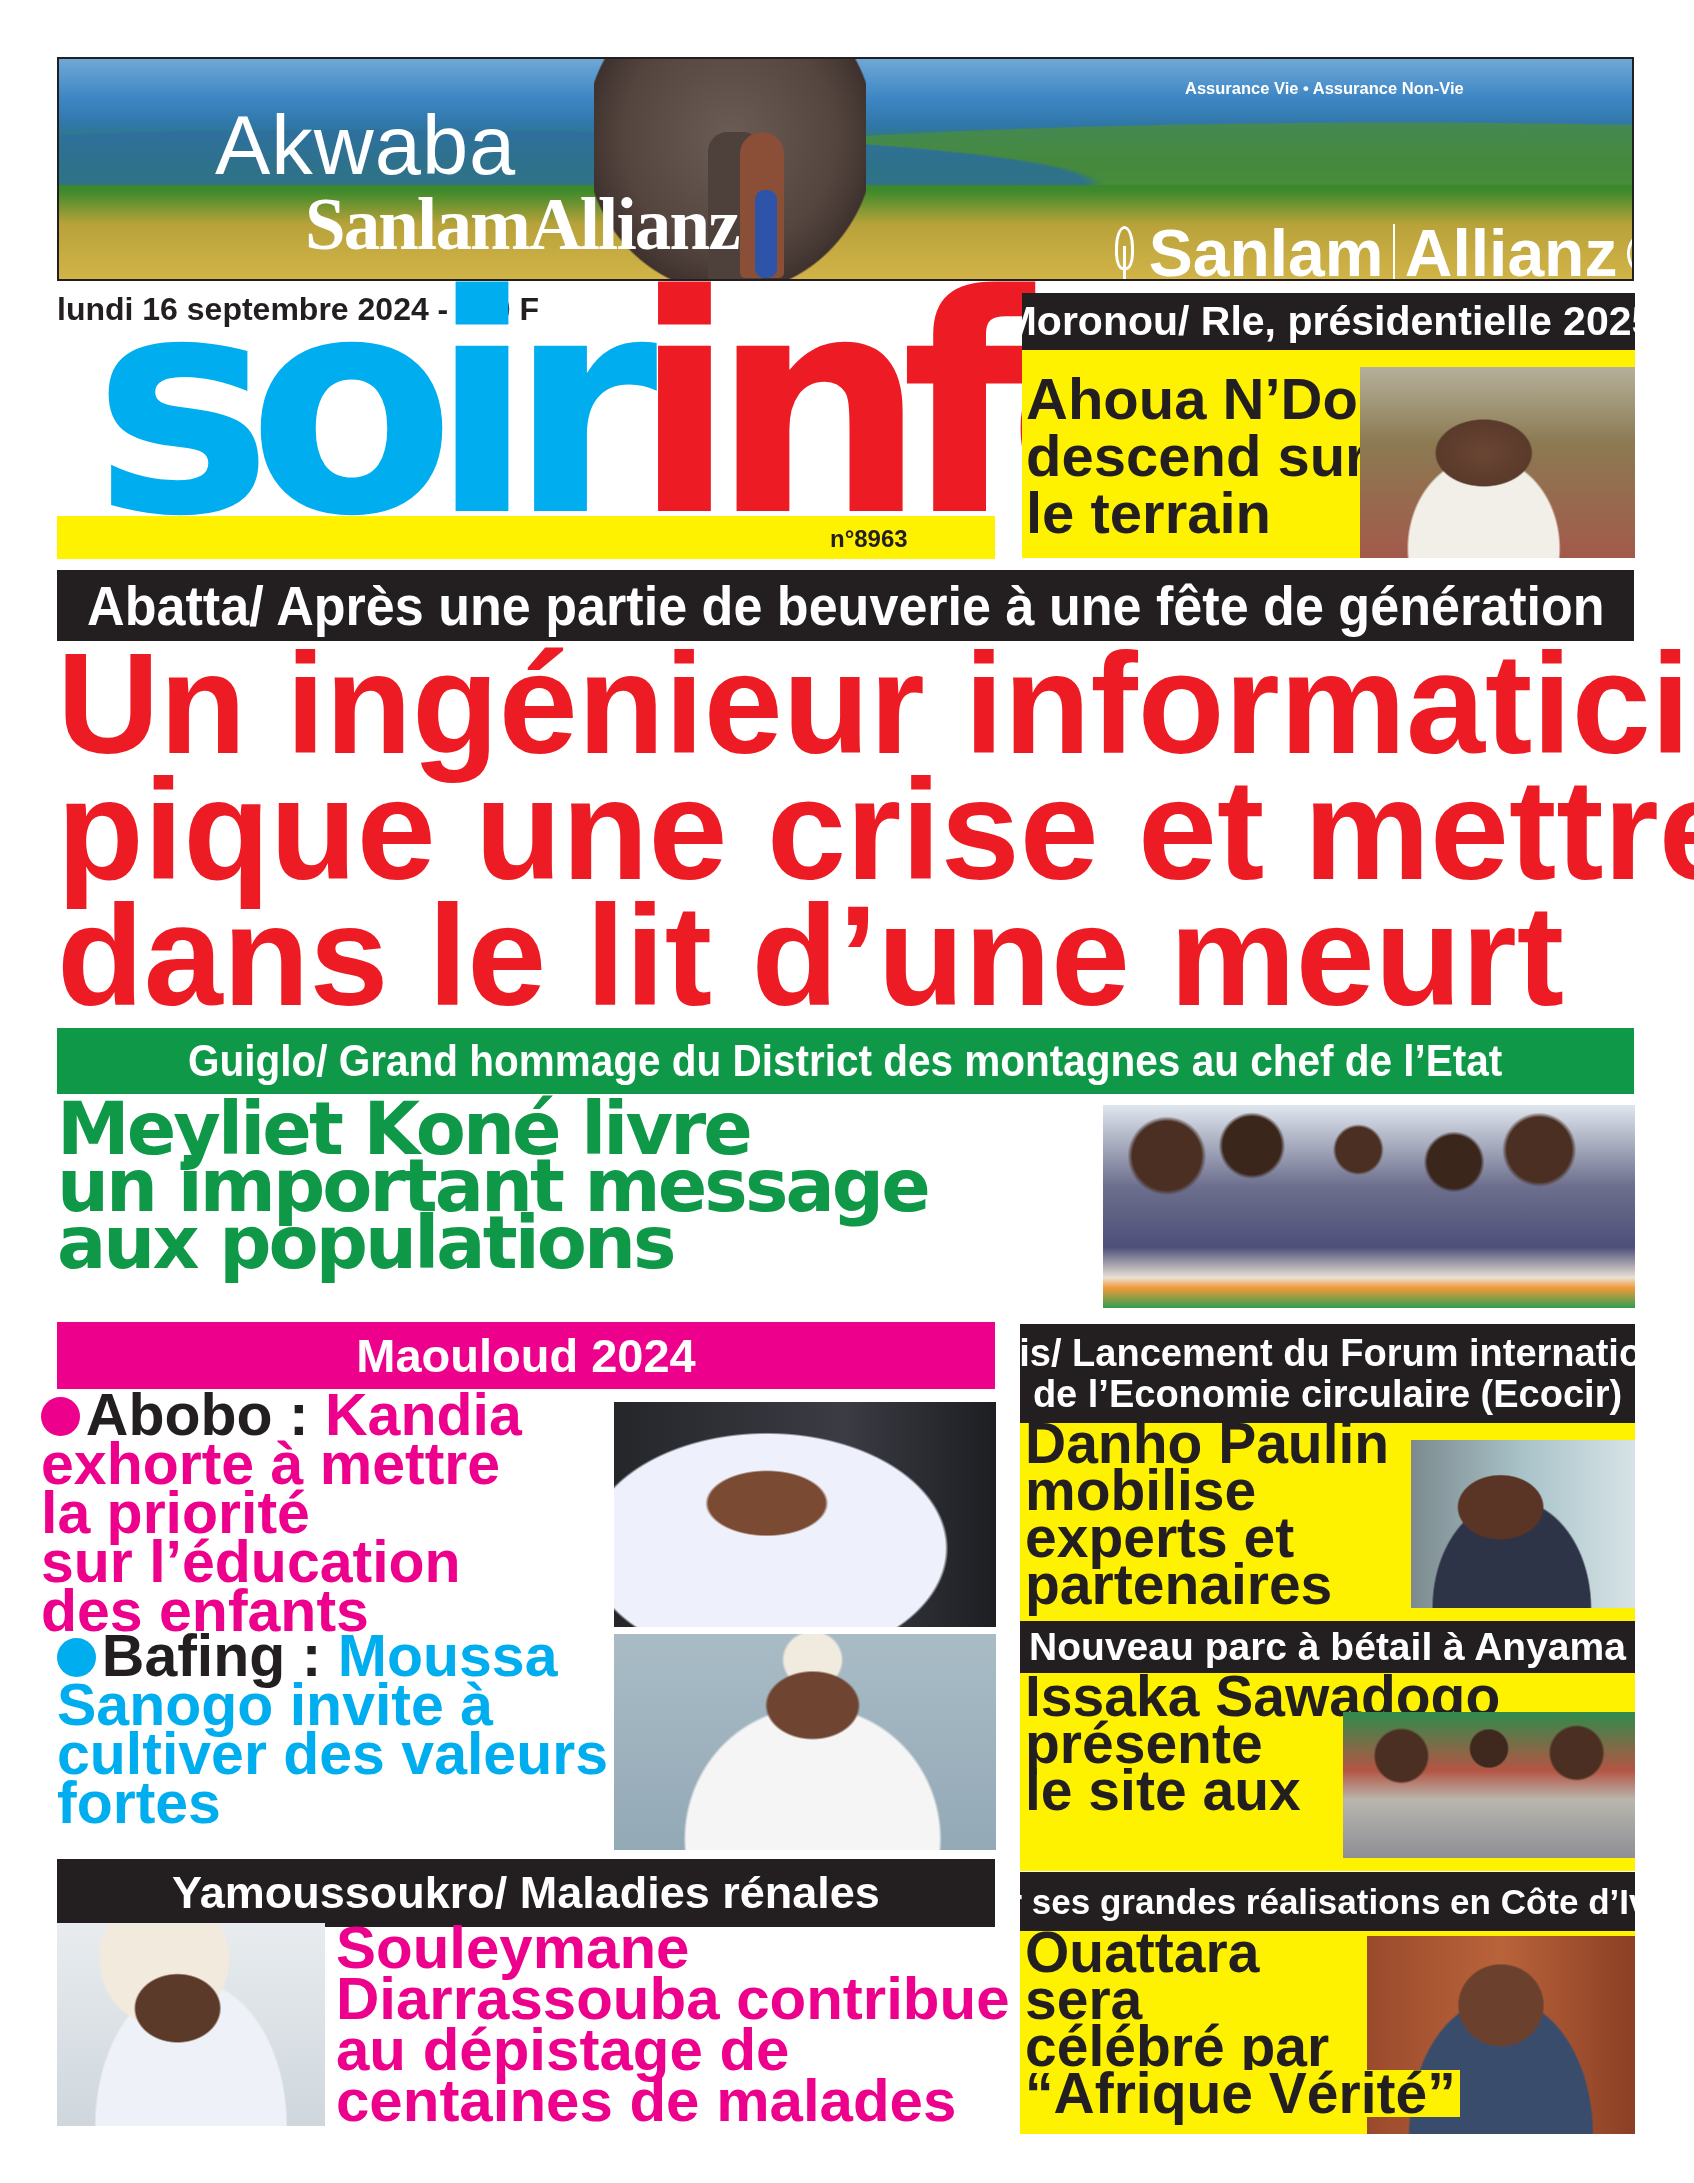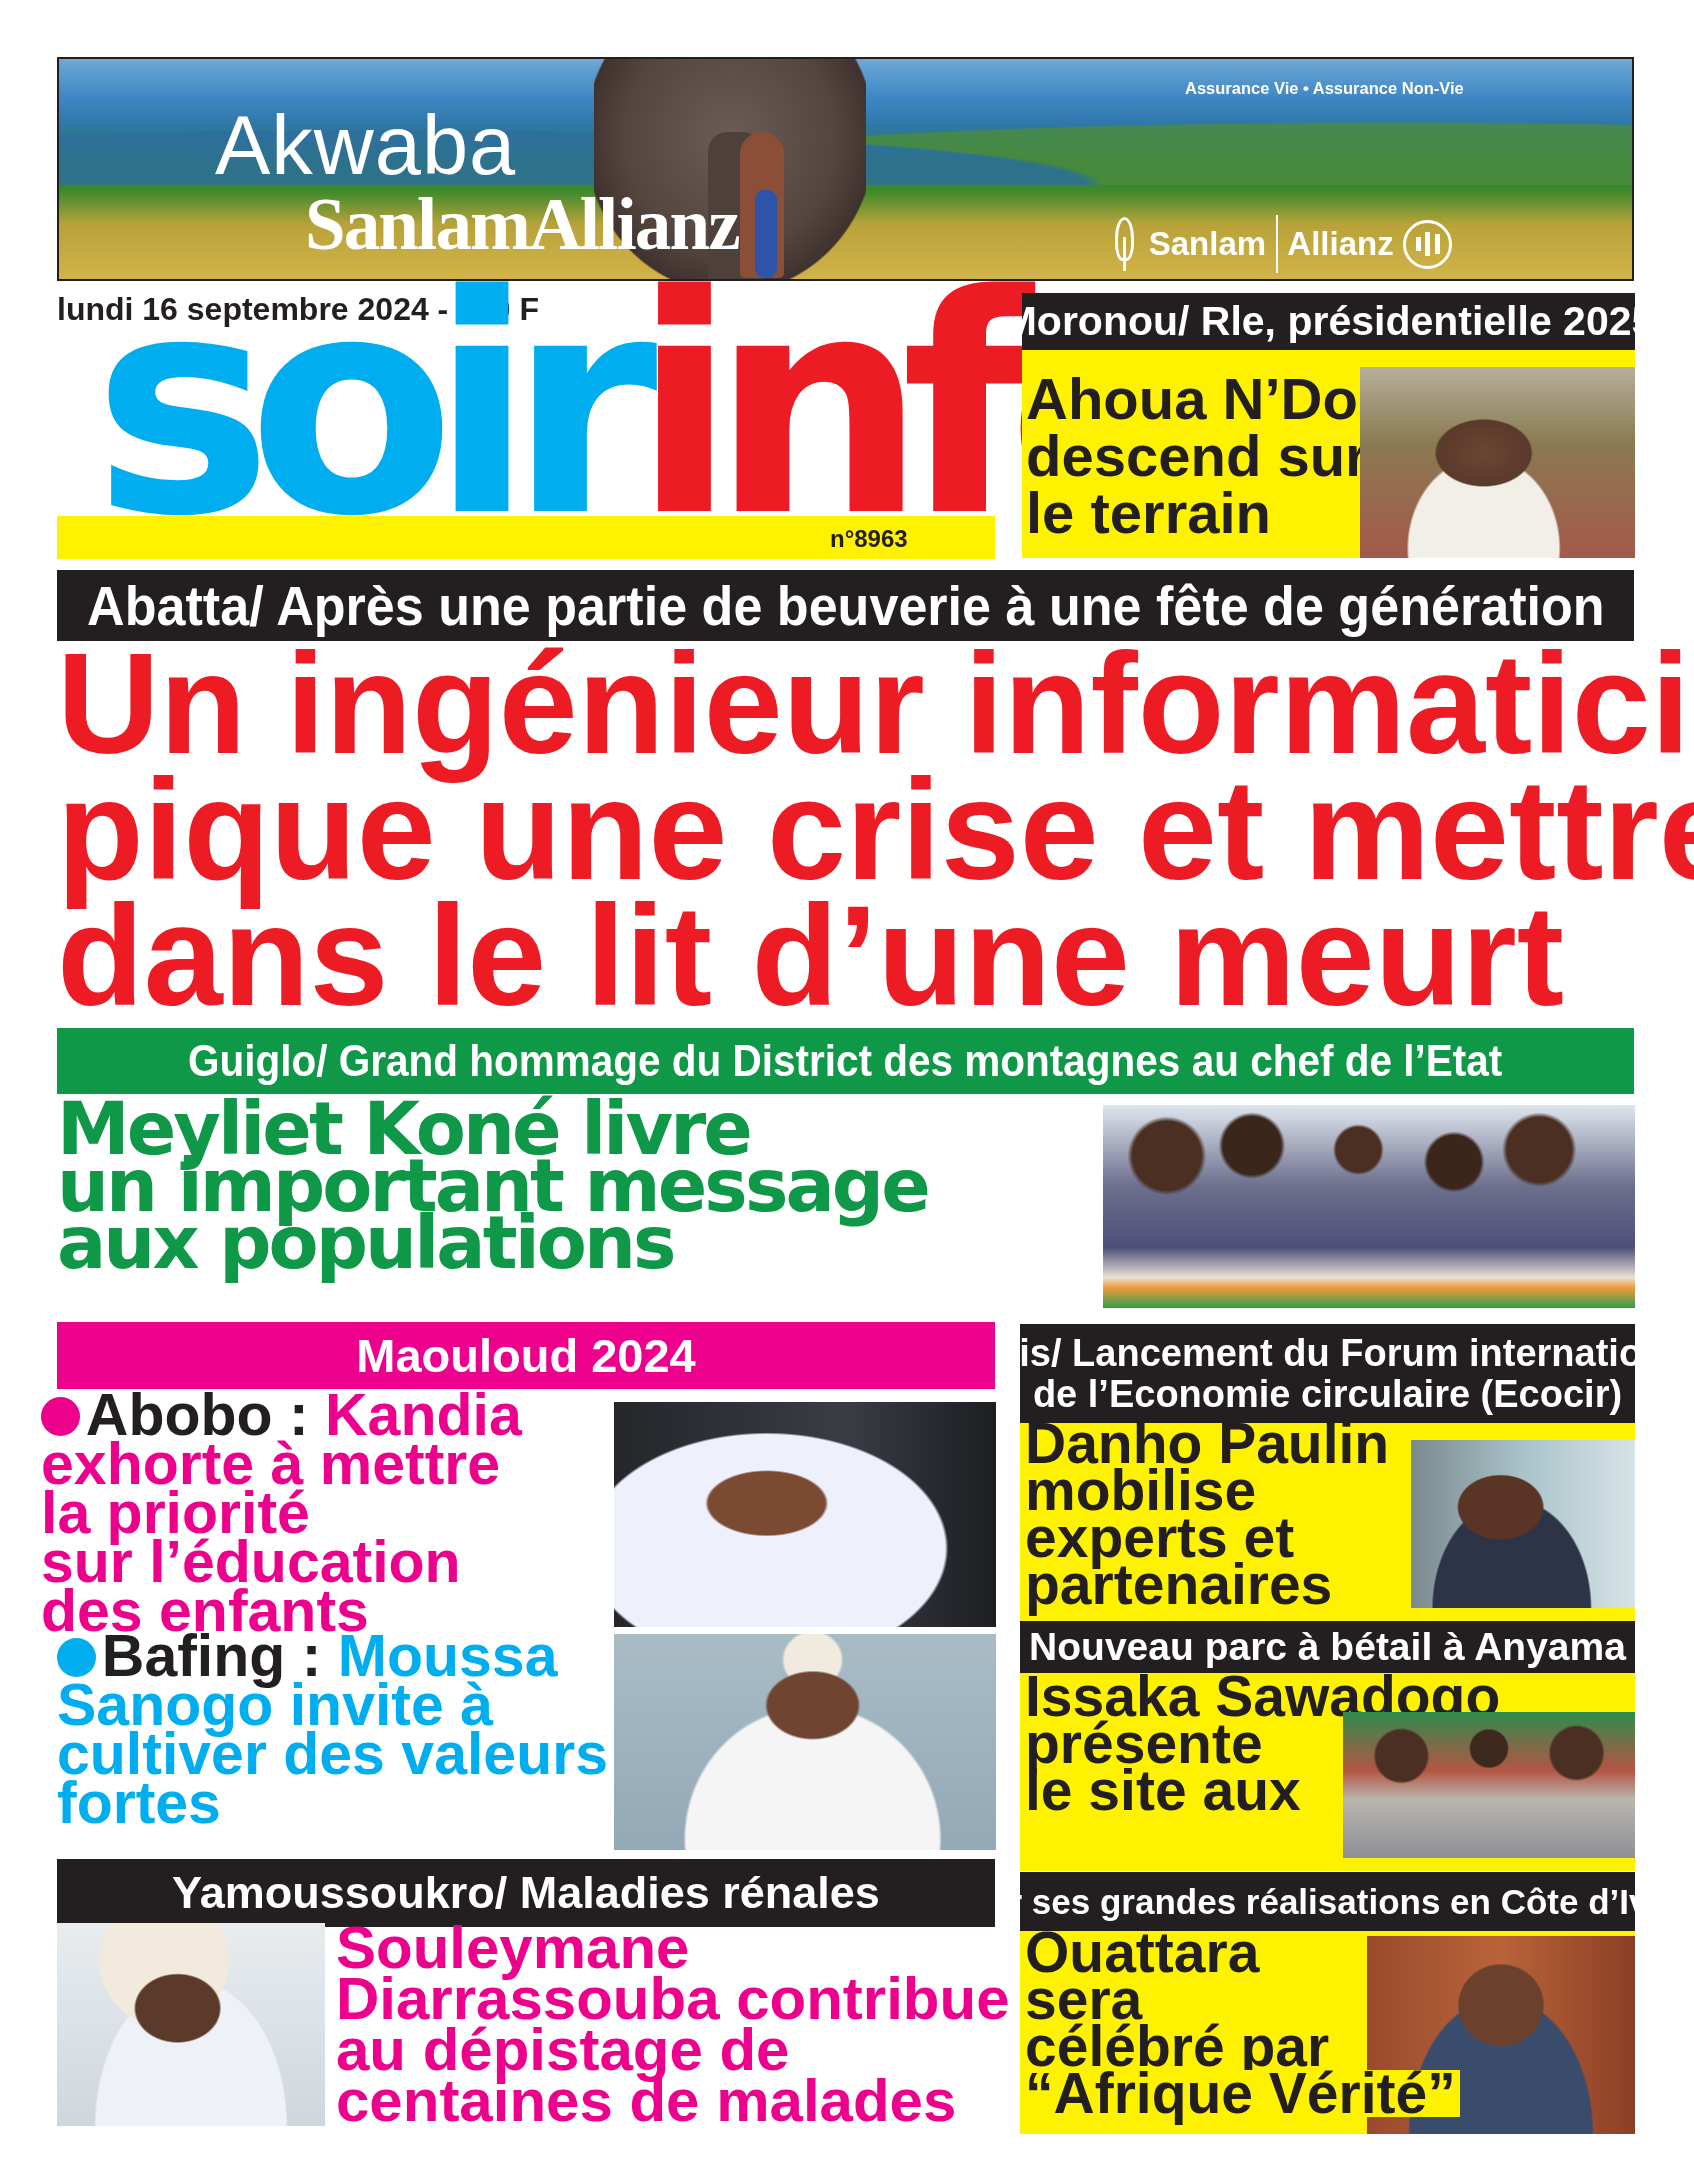--- a/index.html
+++ b/index.html
@@ -19,21 +19,21 @@
         background: radial-gradient(ellipse at 20% 100%, #2e6fa0 0%, #2e6fa0 40%, transparent 41%),
                     radial-gradient(ellipse at 85% 100%, #4b8d3e 0%, #4b8d3e 45%, transparent 46%); opacity:.8; }
   #ad .elephant { position:absolute; left:535px; top:0; width:272px; height:224px;
         background: radial-gradient(ellipse at 50% 35%, #6b5c55 0%, #55453f 55%, #3f322e 75%, transparent 76%); }
   #ad .elephant .trunk { position:absolute; left:114px; top:73px; width:54px; height:151px; background:#4e403a; border-radius:19.5px 19.5px 0 0; }
   #ad .elephant .girl { position:absolute; left:146px; top:73px; width:44px; height:146px; background:#8a4f36; border-radius:22px 22px 4.9px 4.9px; }
   #ad .elephant .girl::after { content:""; position:absolute; left:14.6px; top:58px; width:22px; height:88px; background:#2d54a8; border-radius:9.7px; }
   #ad-akwaba { left:156px; top:39px; font-size:83px; color:#fff; font-weight:400; letter-spacing:1px; font-family:"Liberation Sans", sans-serif; }
   #ad-brand-big { left:246px; top:124px; font-size:73px; color:#fff; font-weight:700; letter-spacing:-1.9px; font-family:Liberation Serif, serif;text-align:center; }
   #ad-tagline { left:1126px; top:19.5px; font-size:16.5px; color:#fff; font-family:"Liberation Sans Narrow","Liberation Sans", sans-serif; font-weight:700; }
-  #ad-logo { left:1051px; top:156px; display:flex; align-items:center; color:#fff; font-weight:700; font-size:33px; gap:9.7px;justify-content:center; }
+  #ad-logo { left:1051px; top:156px; display:flex; align-items:center; color:#fff; font-weight:700; font-size:66px; gap:9.7px;justify-content:center; }
   #ad-logo .sep { width:1.9px; height:58px; background:#fff; display:inline-block; }
   #ad-logo .allianz-circle { width:49px; height:49px; border:3.4px solid #fff; border-radius:50%; display:inline-flex; align-items:center; justify-content:center; gap:4.9px; box-sizing:border-box; }
   #ad-logo .allianz-circle i { display:inline-block; width:4.9px; background:#fff; }
   #ad-logo .sanlam-mark { width:29px; height:54px; position:relative; }
   #ad-logo .sanlam-mark::before { content:""; position:absolute; left:4.9px; top:0; width:19.5px; height:44px; border:3.4px solid #fff; border-radius:50% 50% 40% 40%; box-sizing:border-box; }
   #ad-logo .sanlam-mark::after { content:""; position:absolute; left:13px; top:19.5px; width:3.4px; height:34px; background:#fff; }
 
   
   #date { left:57px; top:291px; font-size:32px; color:#231f20; }
   #logo { left:53px; top:272px; height:253px; display:flex; align-items:flex-end; font-family:"DejaVu Sans", sans-serif; font-weight:700; font-size:302px; letter-spacing:-25px; line-height:0.78; }

